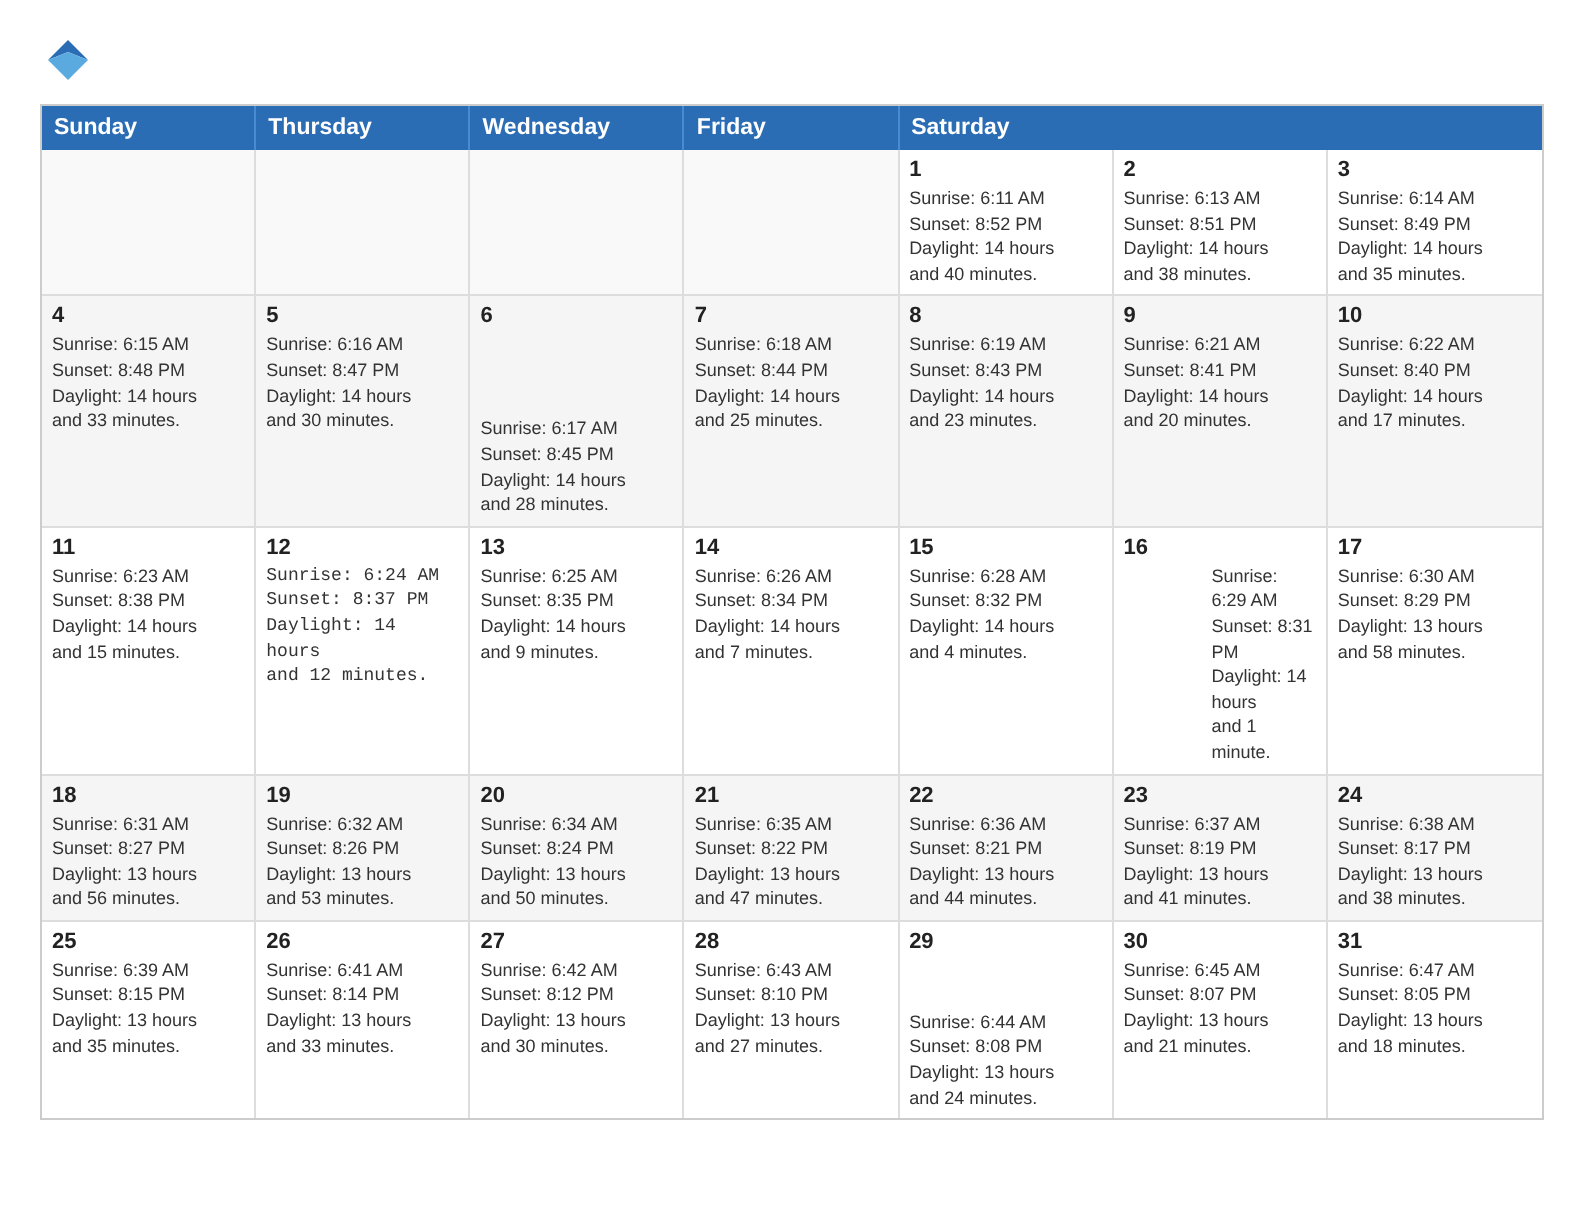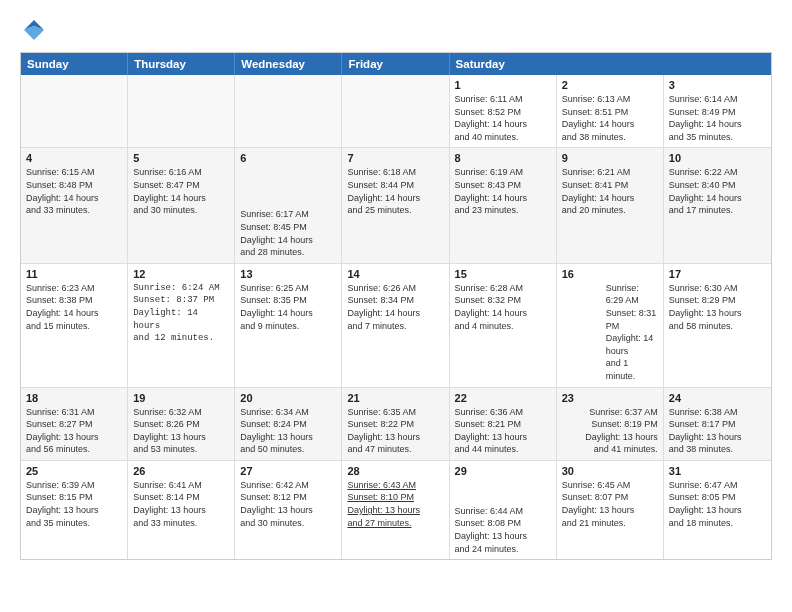--- a/index.html
+++ b/index.html
@@ -307,21 +307,21 @@
           </div>
           <div class="cal-cell alt">
             <span class="day-num">22</span>
             <div class="cell-text" style="white-space: pre-line;">Sunrise: 6:36 AM
 Sunset: 8:21 PM
 Daylight: 13 hours
 and 44 minutes.</div>
           </div>
           <div class="cal-cell alt">
             <span class="day-num">23</span>
-            <div class="cell-text" style="white-space: pre-line; text-align: right;">Sunrise: 6:37 AM
+            <div class="cell-text" style="white-space: pre-line;">Sunrise: 6:37 AM
 Sunset: 8:19 PM
 Daylight: 13 hours
 and 41 minutes.</div>
           </div>
           <div class="cal-cell alt">
             <span class="day-num">24</span>
             <div class="cell-text" style="white-space: pre-line;">Sunrise: 6:38 AM
 Sunset: 8:17 PM
 Daylight: 13 hours
 and 38 minutes.</div>
@@ -344,21 +344,21 @@
           </div>
           <div class="cal-cell">
             <span class="day-num">27</span>
             <div class="cell-text" style="white-space: pre-line;">Sunrise: 6:42 AM
 Sunset: 8:12 PM
 Daylight: 13 hours
 and 30 minutes.</div>
           </div>
           <div class="cal-cell">
             <span class="day-num">28</span>
-            <div class="cell-text" style="white-space: pre-line; text-decoration: underline;">Sunrise: 6:43 AM
+            <div class="cell-text" style="white-space: pre-line;">Sunrise: 6:43 AM
 Sunset: 8:10 PM
 Daylight: 13 hours
 and 27 minutes.</div>
           </div>
           <div class="cal-cell">
             <span class="day-num">29</span>
             <div class="cell-text" style="white-space: pre-line; margin-top: 28px;">Sunrise: 6:44 AM
 Sunset: 8:08 PM
 Daylight: 13 hours
 and 24 minutes.</div>

